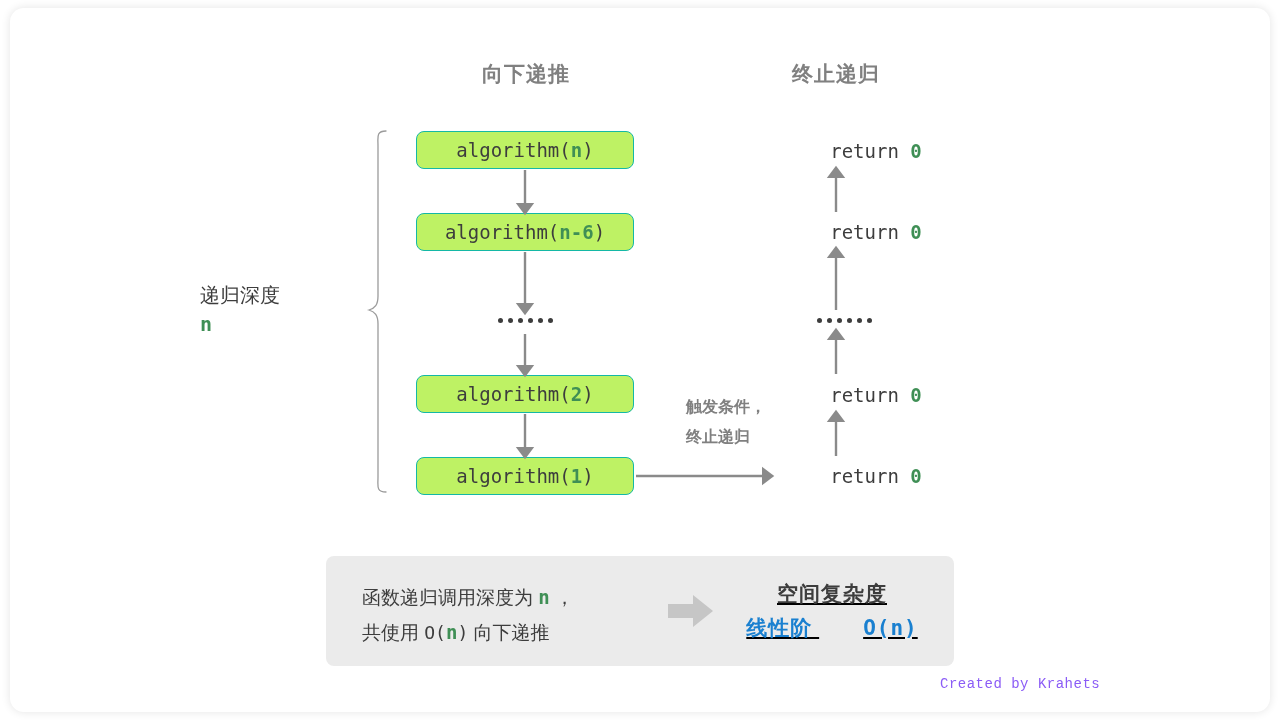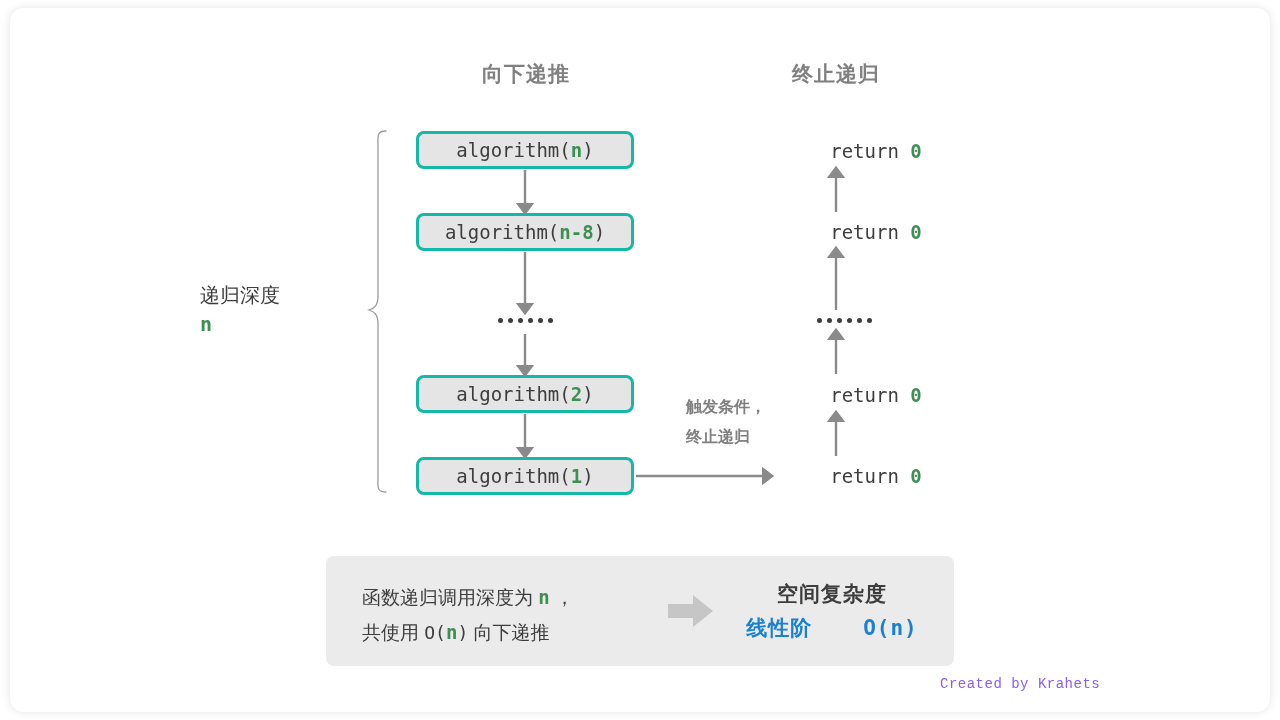--- a/index.html
+++ b/index.html
@@ -46,22 +46,22 @@
   }
   #head-down { left: 406px; top: 60px; width: 240px; }
   #head-up   { left: 716px; top: 60px; width: 240px; }
 
   
   .callbox {
     position: absolute;
     left: 416px;
     width: 218px;
     height: 38px;
-    background: #e5e5e5;
-    border: 3px solid #14b8a6;
+    background: #bef264;
+    border: 1px solid #14b8a6;
     border-radius: 8px;
     box-sizing: border-box;
     display: flex;
     align-items: center;
     justify-content: center;
     font-family: "DejaVu Sans Mono", monospace;
     font-size: 19px;
     color: #3d3d3d;
     white-space: pre;
   }
@@ -180,20 +180,21 @@
   .summary-arrow {
     width: 70px;
     display: flex;
     align-items: center;
     justify-content: center;
   }
   .summary-right {
     flex: 1;
     text-align: center;
     padding-right: 16px;
+    text-decoration: underline;
   }
   .summary-right .title {
     display: block;
     font-family: "Liberation Sans", sans-serif;
     font-size: 21px;
     font-weight: bold;
     color: #3d3d3d;
     line-height: 34px;
     letter-spacing: 1px;
   }
@@ -232,21 +233,21 @@
   <div class="col-head" id="head-down">向下递推</div>
   <div class="col-head" id="head-up">终止递归</div>
 
   <div class="depth">
     <span class="t1">递归深度</span>
     <span class="t2">n</span>
   </div>
 
   <div class="callbox" id="box-n"><span>algorithm(</span><span class="arg">n</span><span>)</span></div>
 
-  <div class="callbox" id="box-n1"><span>algorithm(</span><span class="arg">n-8</span><span>)</span></div>
+  <div class="callbox" id="box-n1"><span>algorithm(</span><span class="arg">n-6</span><span>)</span></div>
 
   <div class="callbox" id="box-2"><span>algorithm(</span><span class="arg">2</span><span>)</span></div>
 
   <div class="callbox" id="box-1"><span>algorithm(</span><span class="arg">1</span><span>)</span></div>
 
   <div class="retlabel" id="ret-1"><span>return </span><span class="val">0</span></div>
 
   <div class="retlabel" id="ret-2"><span>return </span><span class="val">0</span></div>
 
   <div class="retlabel" id="ret-3"><span>return </span><span class="val">0</span></div>

